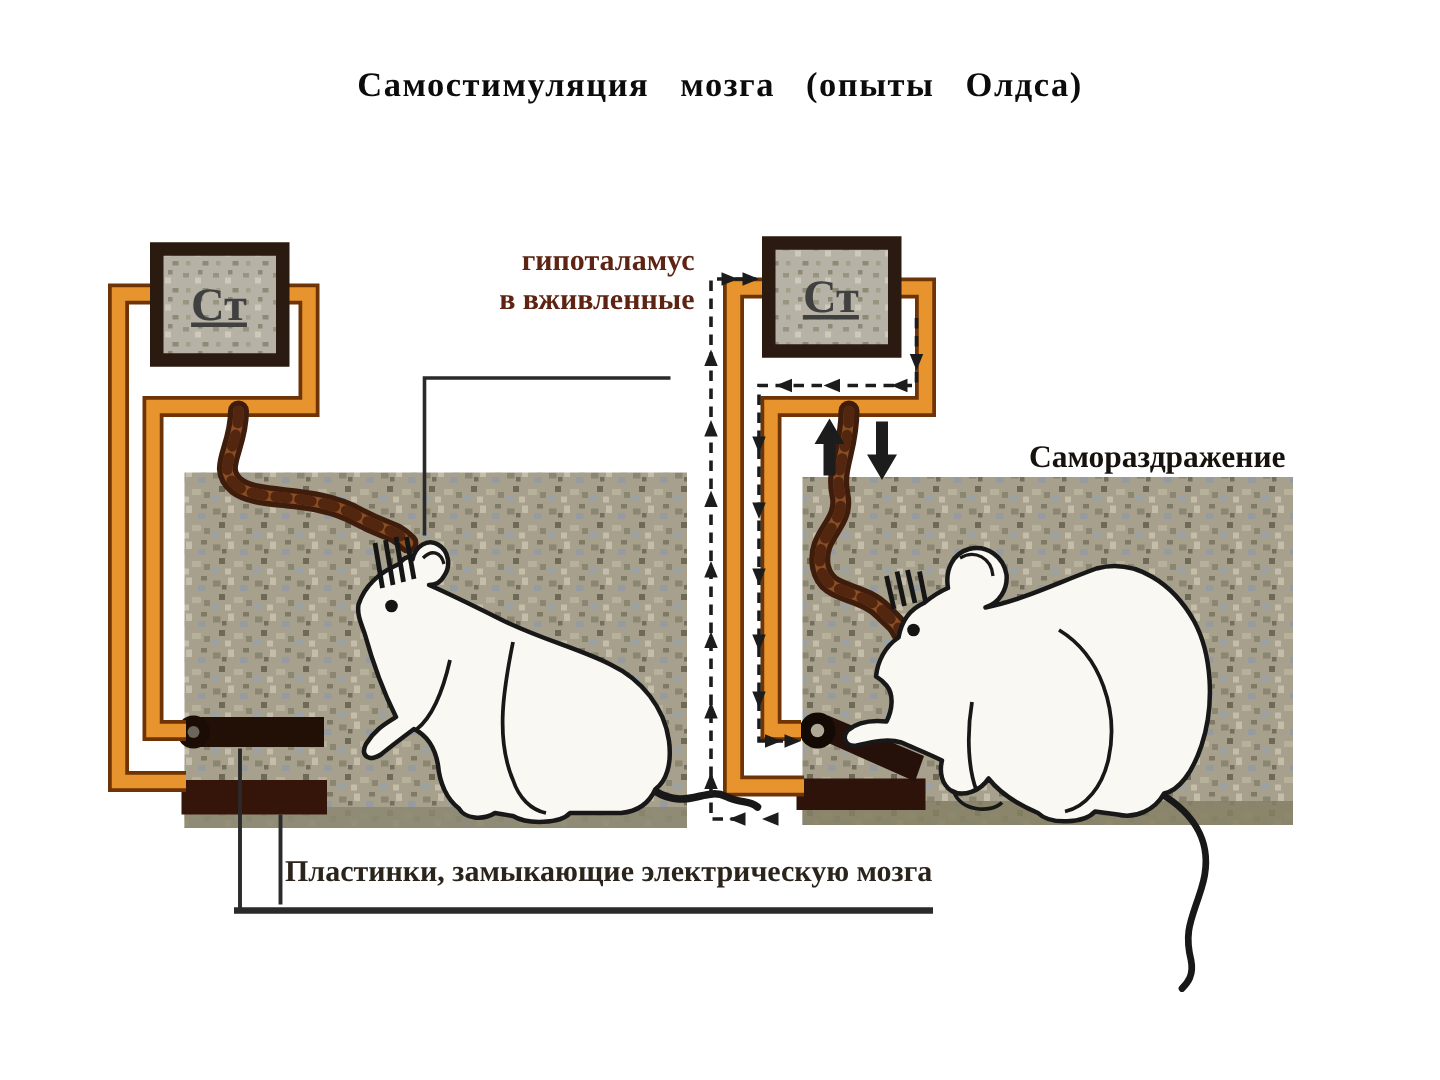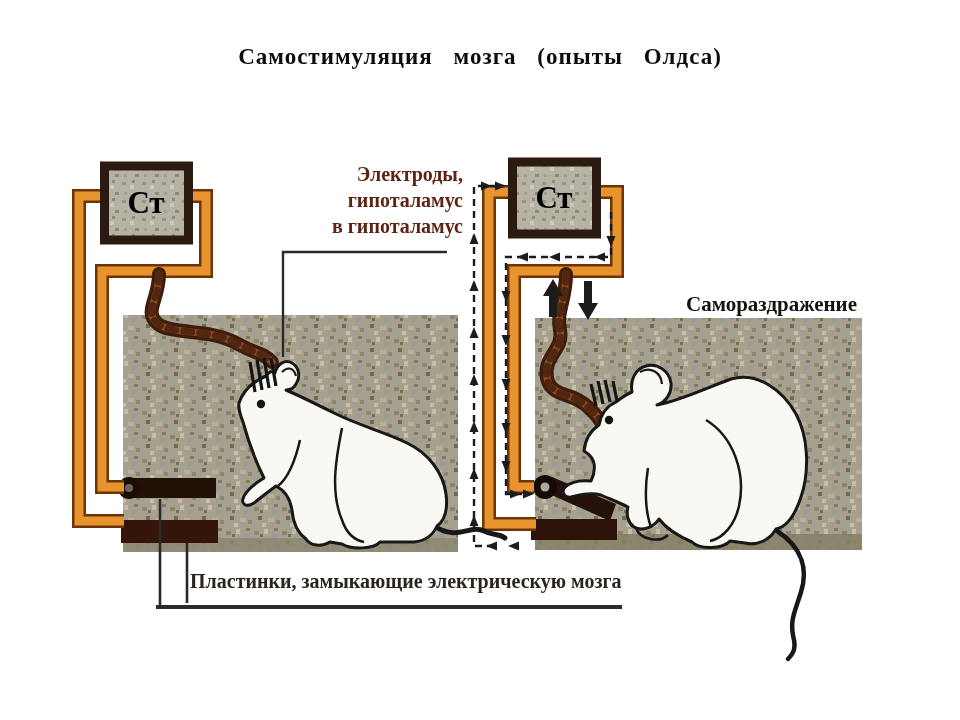--- a/index.html
+++ b/index.html
@@ -8,21 +8,21 @@
     font-family:"Liberation Sans",sans-serif;
   }
   .title{
     position:absolute;left:0;top:44px;width:960px;text-align:center;
     font-family:Liberation Serif, serif;font-weight:bold;font-size:23px;
     letter-spacing:1px;word-spacing:14px;color:#0c0c0c;
   }
   .diagram-svg{position:absolute;left:0;top:0;}
   .box-label{
     position:absolute;display:flex;align-items:center;justify-content:center;
-    font-family:"Liberation Serif",serif;font-weight:bold;font-size:31px;color:#000000;
+    font-family:"Liberation Serif",serif;font-weight:bold;font-size:31px;color:#404040;text-decoration:underline;
   }
   .box-label.left{left:104px;top:166px;width:84px;height:74px;}
   .box-label.right{left:512px;top:162px;width:84px;height:72px;}
   .electrodes-label{
     position:absolute;left:295px;top:161px;width:168px;text-align:right;
     font-family:"Liberation Serif",serif;font-weight:bold;font-size:20px;line-height:26px;
     color:#5e2413;
   }
   .self-label{
     position:absolute;left:686px;top:292px;width:190px;
@@ -209,22 +209,21 @@
       <path d="M 160,499 V 607" stroke-width="2.6"></path>
       <path d="M 187,543 V 603" stroke-width="2.6"></path>
       <path d="M 156,607 H 622" stroke-width="4.2"></path>
     </g>
   </svg>
 
   <div class="box-label left">Ст</div>
   <div class="box-label right">Ст</div>
 
   <div class="electrodes-label">
-    <div>Электроды,</div>
     <div>гипоталамус</div>
-    <div>в гипоталамус</div>
+    <div>в вживленные</div>
   </div>
 
   <div class="self-label">Самораздражение</div>
 
   <div class="plates-label">Пластинки, замыкающие электрическую мозга</div>
 
 </div>
 
 </body></html>

